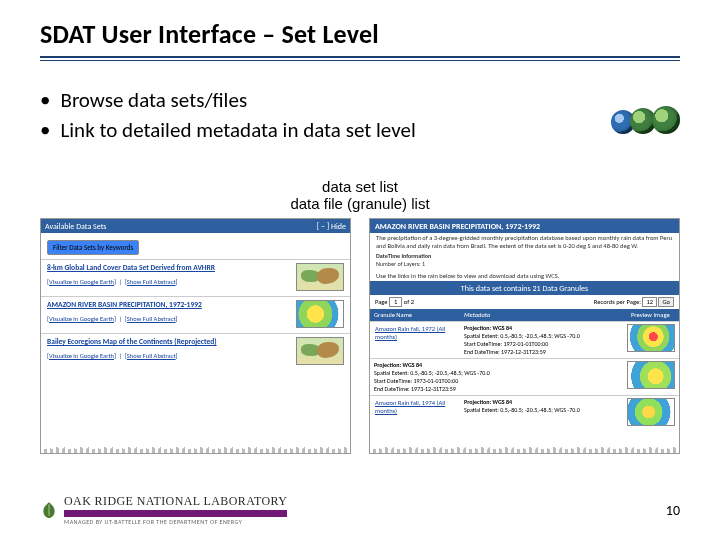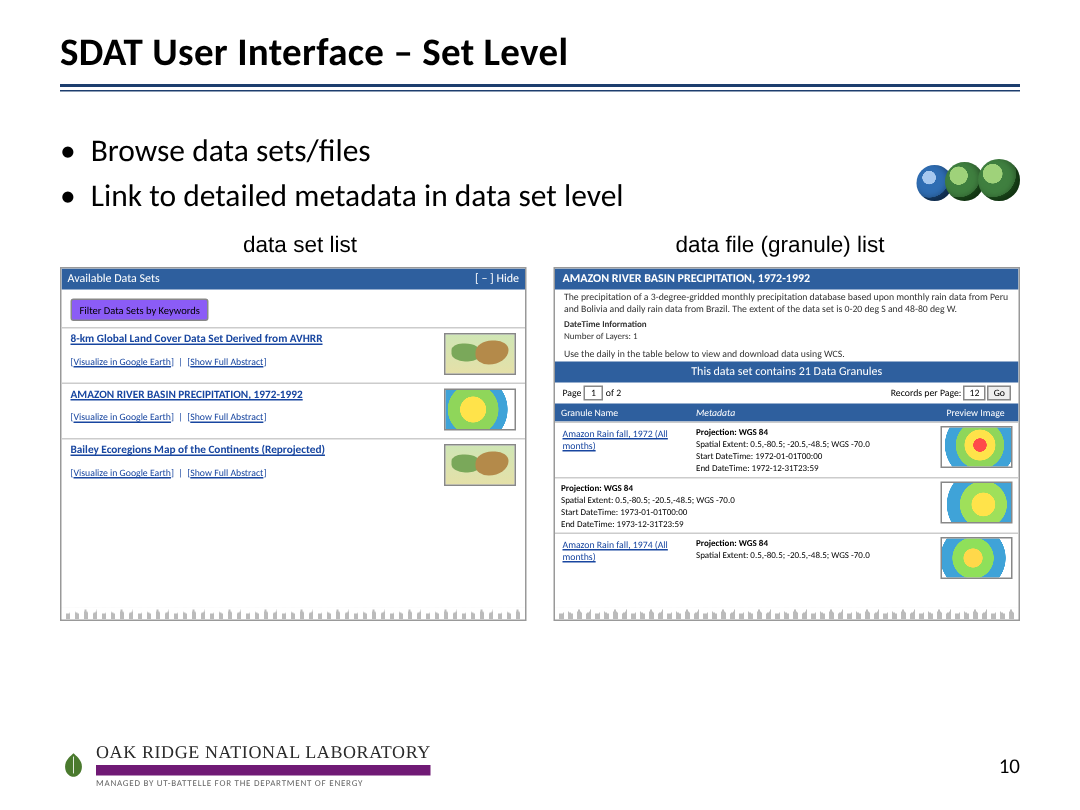--- a/index.html
+++ b/index.html
@@ -9,27 +9,27 @@
   .rule-wrap { margin-top: 6px; }
   .rule-top { height: 2px; background: #1d3e6e; }
   .rule-bot { height: 1px; background: #1d3e6e; margin-top: 2px; }
   .bullets { margin-top: 26px; font-size: 21px; }
   .bullets li { list-style: none; margin-bottom: 4px; }
   .bullets li::before { content: "•"; margin-right: 10px; }
   .globes { position: absolute; right: 40px; top: 106px; }
   .globe { width: 26px; height: 26px; border-radius: 50%; display: inline-block; margin-left: -8px; background: radial-gradient(circle at 35% 35%, #9fd27a 0 25%, #3f7f3f 26% 60%, #1b4d1b 61% 100%); box-shadow: inset -3px -2px 4px rgba(0,0,0,.35); }
   .globe.b { width: 24px; height: 24px; background: radial-gradient(circle at 35% 35%, #a7c8ef 0 20%, #2f6db3 21% 60%, #17406f 61% 100%); }
   .globe.c { width: 28px; height: 28px; }
-  .captions { display: flex; margin-top: 12px; }
+  .captions { display: flex; margin-top: 35px; flex-direction: column; }
   .captions > div { flex: 1; text-align: center; font-family: Arial, sans-serif; font-size: 15px; }
   .panels { display: flex; gap: 18px; margin-top: 6px; }
   .panel { flex: 1; border: 1px solid #999; background: #fff; position: relative; height: 236px; overflow: hidden; }
   .bluebar { background: #2e5f9e; color: #fff; font-size: 8px; padding: 2px 4px; display: flex; align-items: center; }
   .bluebar .close { margin-left: auto; font-size: 8px; }
-  .ds-search { border: 1px solid #888; font-size: 7px; padding: 2px 5px; margin: 4px 6px; display: inline-block; background: #8b5cf6; border-radius: 2px; }
+  .ds-search { border: 1px solid #888; font-size: 7px; padding: 2px 5px; margin: 4px 6px; display: inline-block; background: #3b82f6; border-radius: 2px; }
   .ds-item { display: flex; padding: 3px 6px 5px 6px; border-top: 1px solid #ccc; }
   .ds-item:first-of-type { border-top: none; }
   .ds-text { flex: 1; padding-right: 6px; }
   .ds-title { color: #1846a0; text-decoration: underline; font-size: 7.5px; font-weight: 700; }
   .ds-links { margin-top: 6px; font-size: 6.5px; color: #1846a0; }
   .ds-links span { text-decoration: underline; }
   .thumb { width: 48px; height: 28px; border: 1px solid #888; background: #dde8c8; position: relative; overflow: hidden; }
   .thumb.map1 { background: linear-gradient(180deg,#cfe6b5,#e5e0a8); }
   .thumb.map1::after, .thumb.map1::before { content:""; position:absolute; }
   .thumb.map1::before { left:4px; top:6px; width:20px; height:12px; background:#7aa85a; border-radius:40% 60% 50% 50%; }
@@ -135,21 +135,21 @@
       <div class="torn"></div>
     </div>
 
     <div class="panel">
       <div class="gr-head">AMAZON RIVER BASIN PRECIPITATION, 1972-1992</div>
       <div class="gr-desc">The precipitation of a 3-degree-gridded monthly precipitation database based upon monthly rain data from Peru and Bolivia and daily rain data from Brazil. The extent of the data set is 0-20 deg S and 48-80 deg W.</div>
       <div class="gr-meta">
         <div style="font-weight:700;">DateTime Information</div>
         <div>Number of Layers: 1</div>
       </div>
-      <div class="gr-desc">Use the daily in the table below to view and download data using WCS.</div>
+      <div class="gr-desc">Use the links in the rain below to view and download data using WCS.</div>
 
       <div class="bluebar" style="justify-content:center;">
         <span>This data set contains 21 Data Granules</span>
       </div>
 
       <div style="display:flex; font-size:6.5px; padding:2px 5px; align-items:center;">
         <span>Page</span>&nbsp;
         <span style="border:1px solid #888; padding:0 4px;">1</span>&nbsp;
         <span>of</span>&nbsp;
         <span>2</span>

